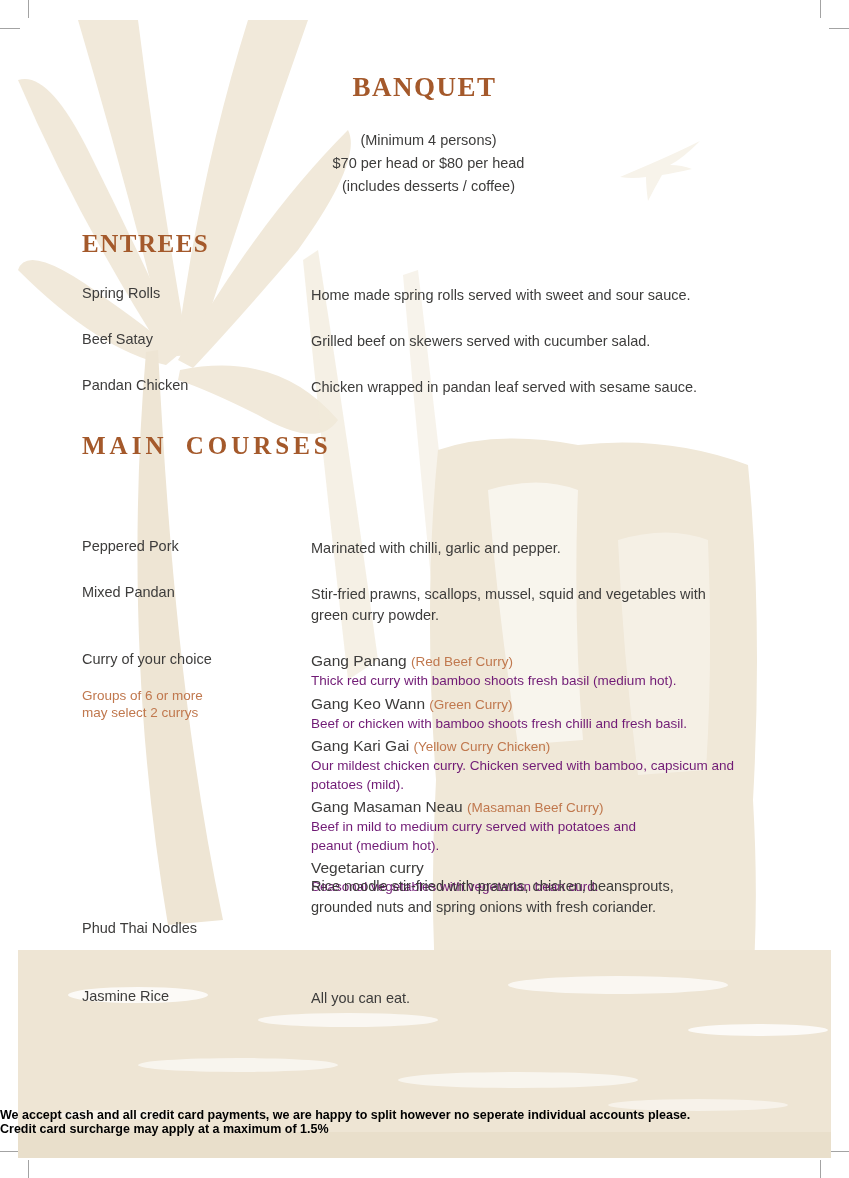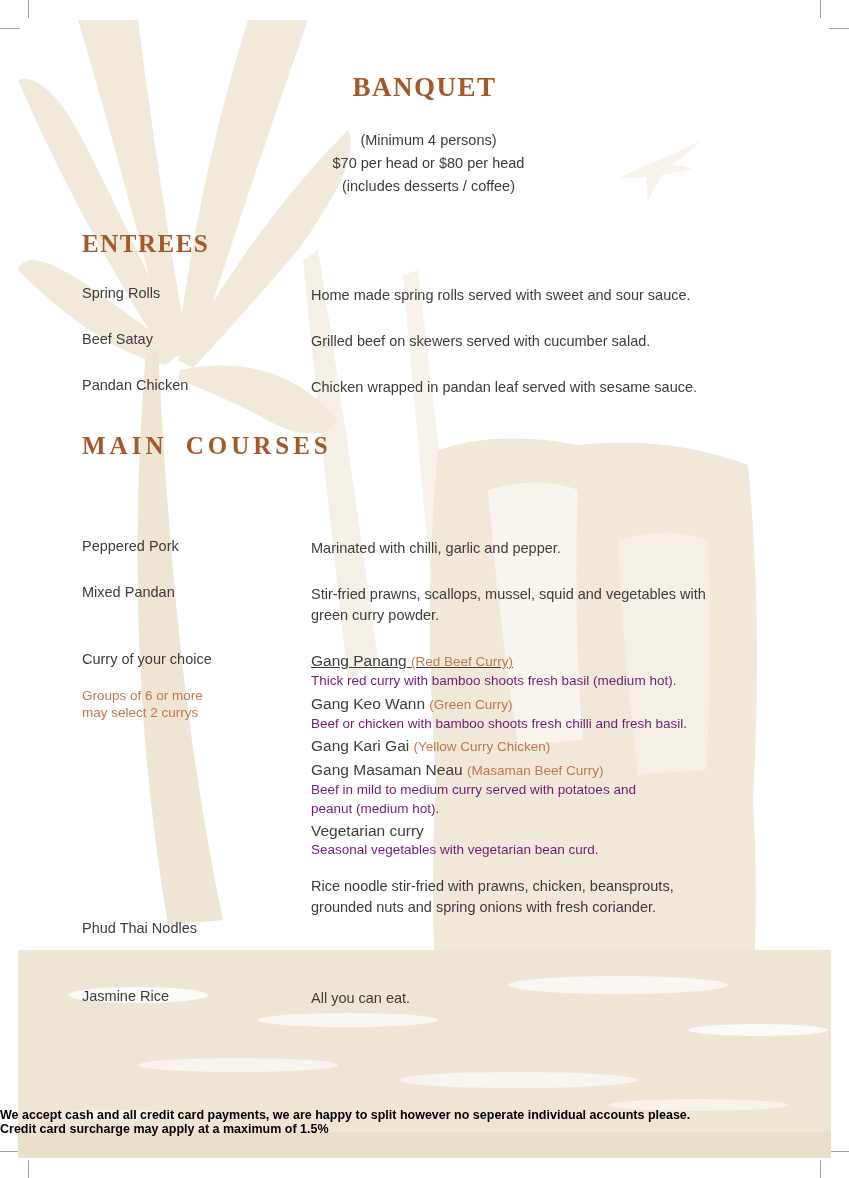--- a/index.html
+++ b/index.html
@@ -35,21 +35,21 @@
   .heading-mains { top:432px; letter-spacing:4px; word-spacing:8px; }
 
   .row-label { position:absolute; left:82px; width:225px; font-size:14.5px; color:#3d3c3b; }
   .row-desc  { position:absolute; left:311px; width:420px; font-size:14.5px; line-height:21px; color:#3d3c3b; }
 
   .curry-note { position:absolute; left:82px; top:688px; width:225px;
     font-size:13.5px; line-height:16.5px; color:#c0784e; }
 
   .curry-col { position:absolute; left:311px; top:651px; width:432px; }
   .curry-name { font-size:15.5px; line-height:20px; color:#3d3c3b; margin-top:3px; }
-  .curry-name:first-child { margin-top:0;text-decoration:underline; }
+  .curry-name:first-child { margin-top:0; }
   .curry-alt { font-size:13.5px; color:#c0784e; }
   .curry-desc { font-size:13.5px; line-height:18.5px; color:#701a75; white-space:pre-line; }
 
   .specials { position:absolute; left:0; top:1041px; width:849px; text-align:center;
     font-size:13.5px; font-weight:bold; color:#b06038; }
   .footer { position:absolute; left:0; top:1108px; width:849px; text-align:left;
     font-size:12.5px; line-height:14px; font-weight:bold; color:#000000; }
 </style>
 </head>
 <body>
@@ -138,20 +138,21 @@
     </div>
 
     <div class="curry-col">
       <div class="curry-name"><span>Gang Panang</span> <span class="curry-alt">(Red Beef Curry)</span></div>
       <div class="curry-desc">Thick red curry with bamboo shoots fresh basil (medium hot).</div>
 
       <div class="curry-name"><span>Gang Keo Wann</span> <span class="curry-alt">(Green Curry)</span></div>
       <div class="curry-desc">Beef or chicken with bamboo shoots fresh chilli and fresh basil.</div>
 
       <div class="curry-name"><span>Gang Kari Gai</span> <span class="curry-alt">(Yellow Curry Chicken)</span></div>
+      <div class="curry-desc">Our mildest chicken curry. Chicken served with bamboo, capsicum and potatoes (mild).</div>
 
       <div class="curry-name"><span>Gang Masaman Neau</span> <span class="curry-alt">(Masaman Beef Curry)</span></div>
       <div class="curry-desc">Beef in mild to medium curry served with potatoes and
 peanut (medium hot).</div>
 
       <div class="curry-name"><span>Vegetarian curry</span></div>
       <div class="curry-desc">Seasonal vegetables with vegetarian bean curd.</div>
     </div>
 
     <div class="row-label" style="top:920px;">Phud Thai Nodles</div>

